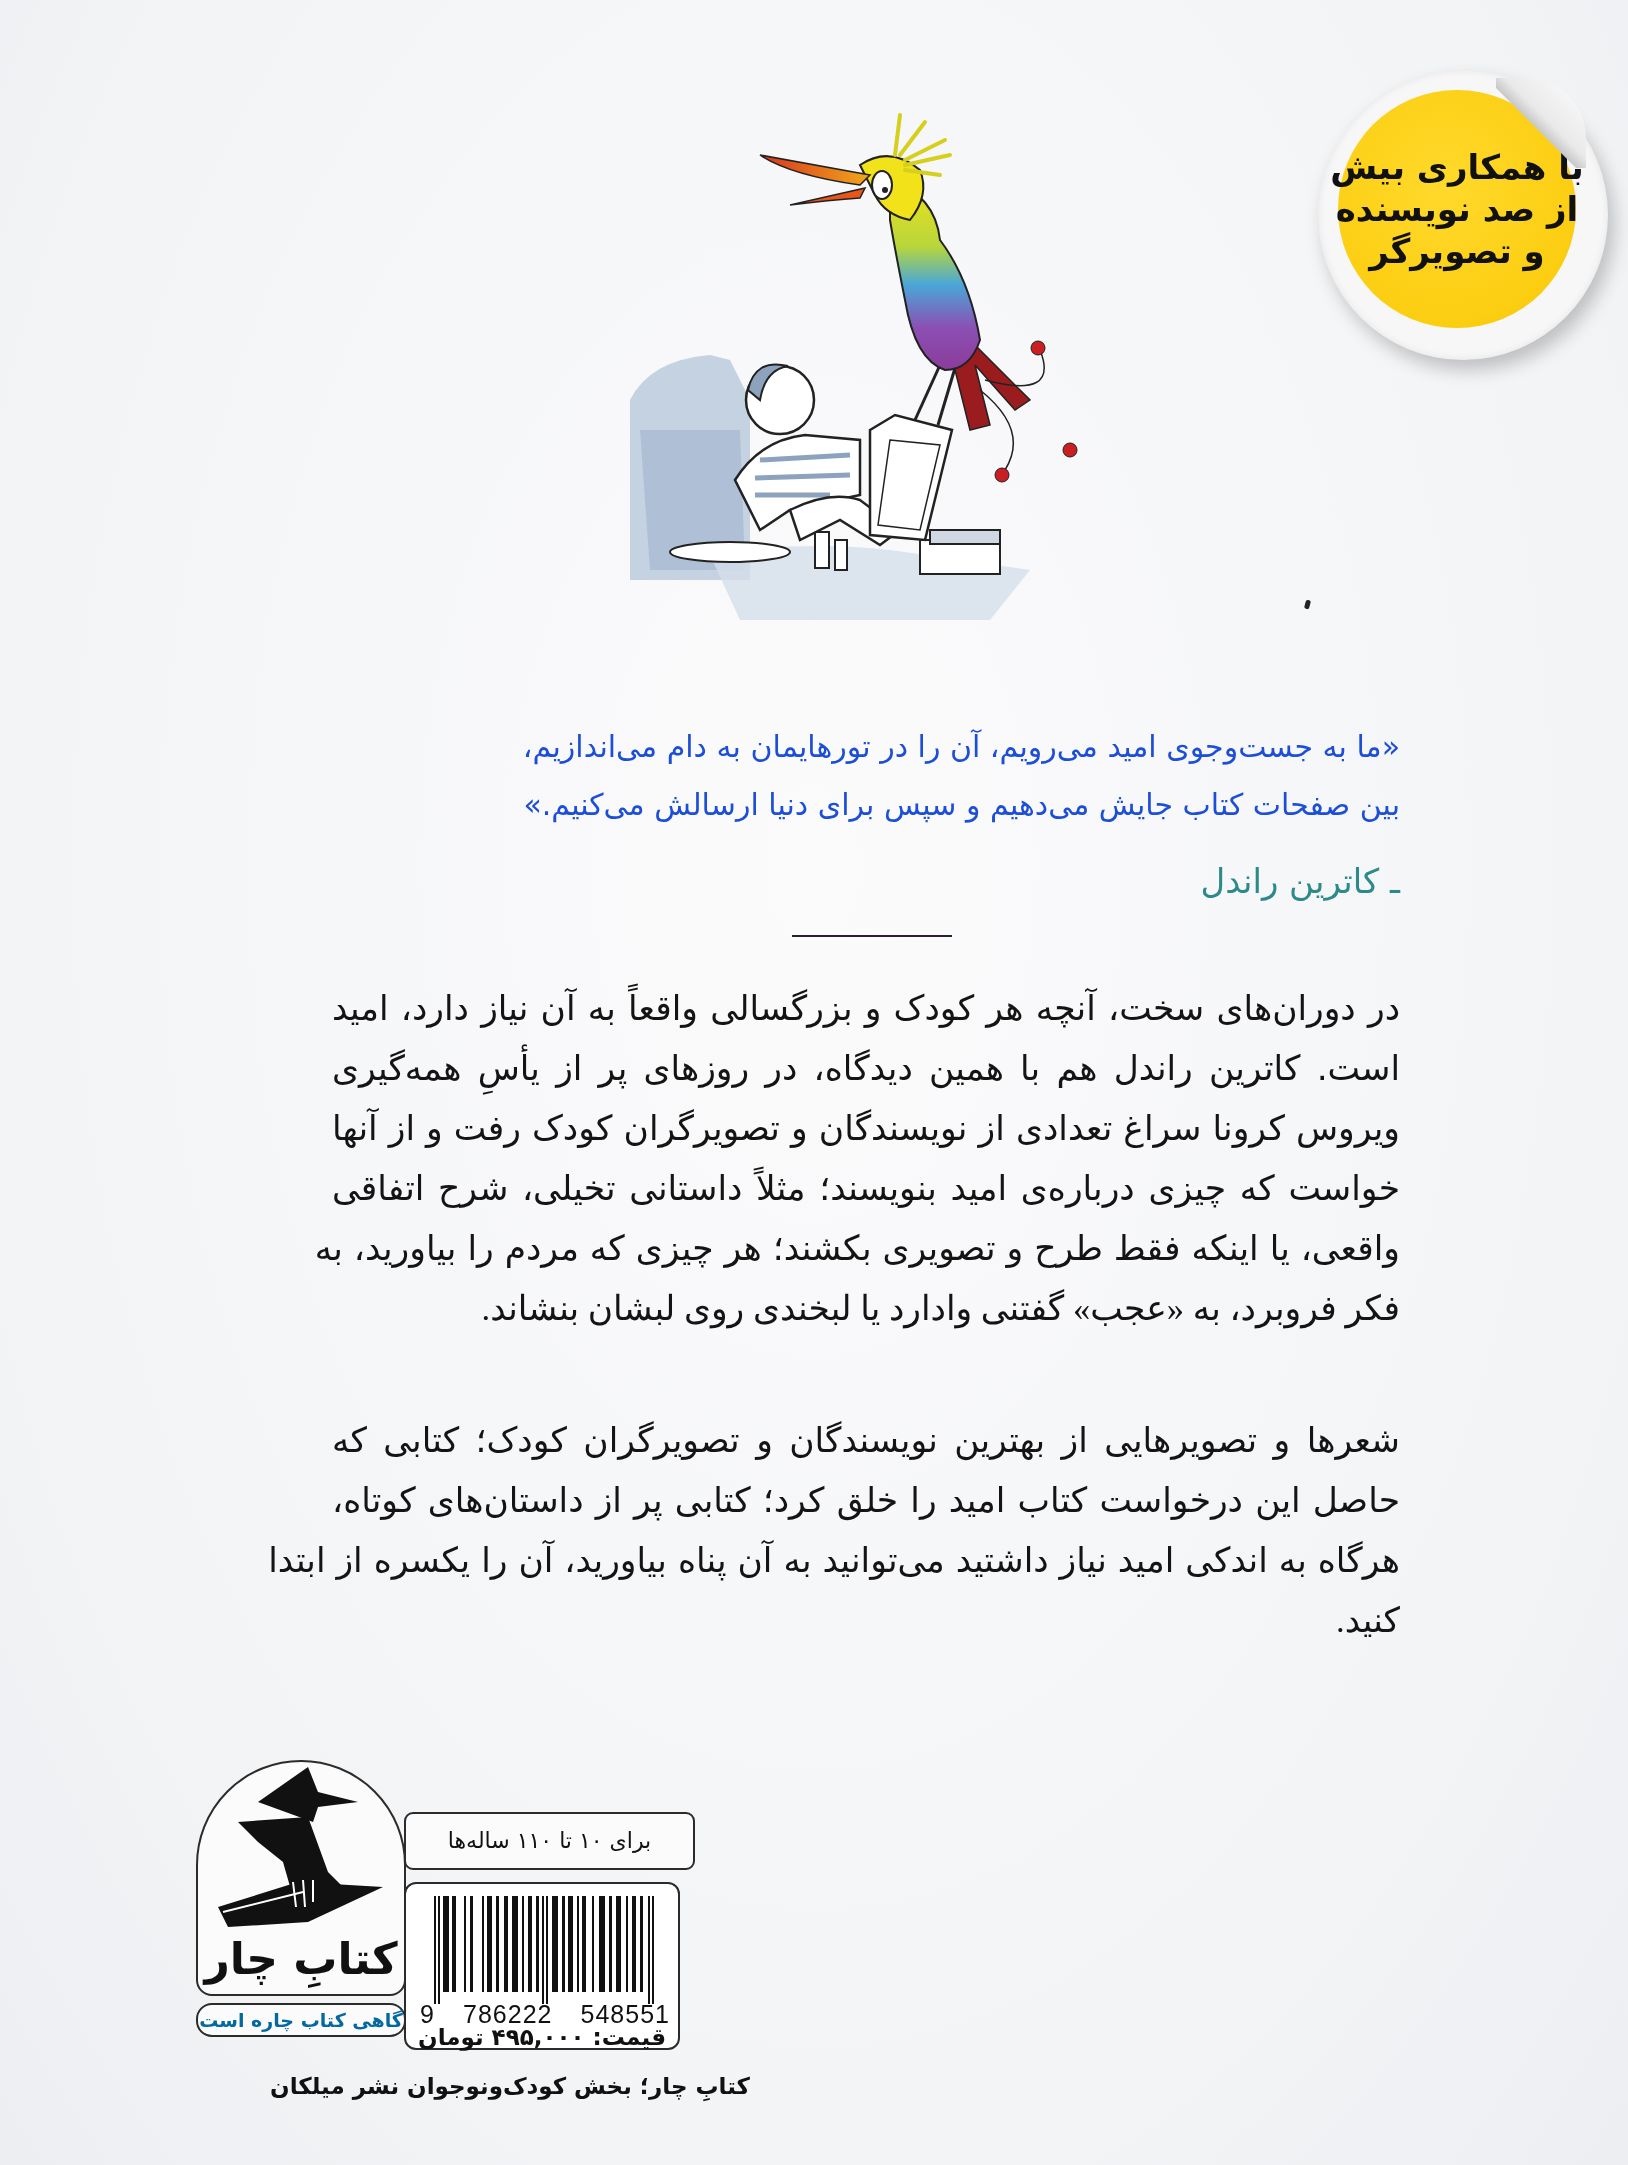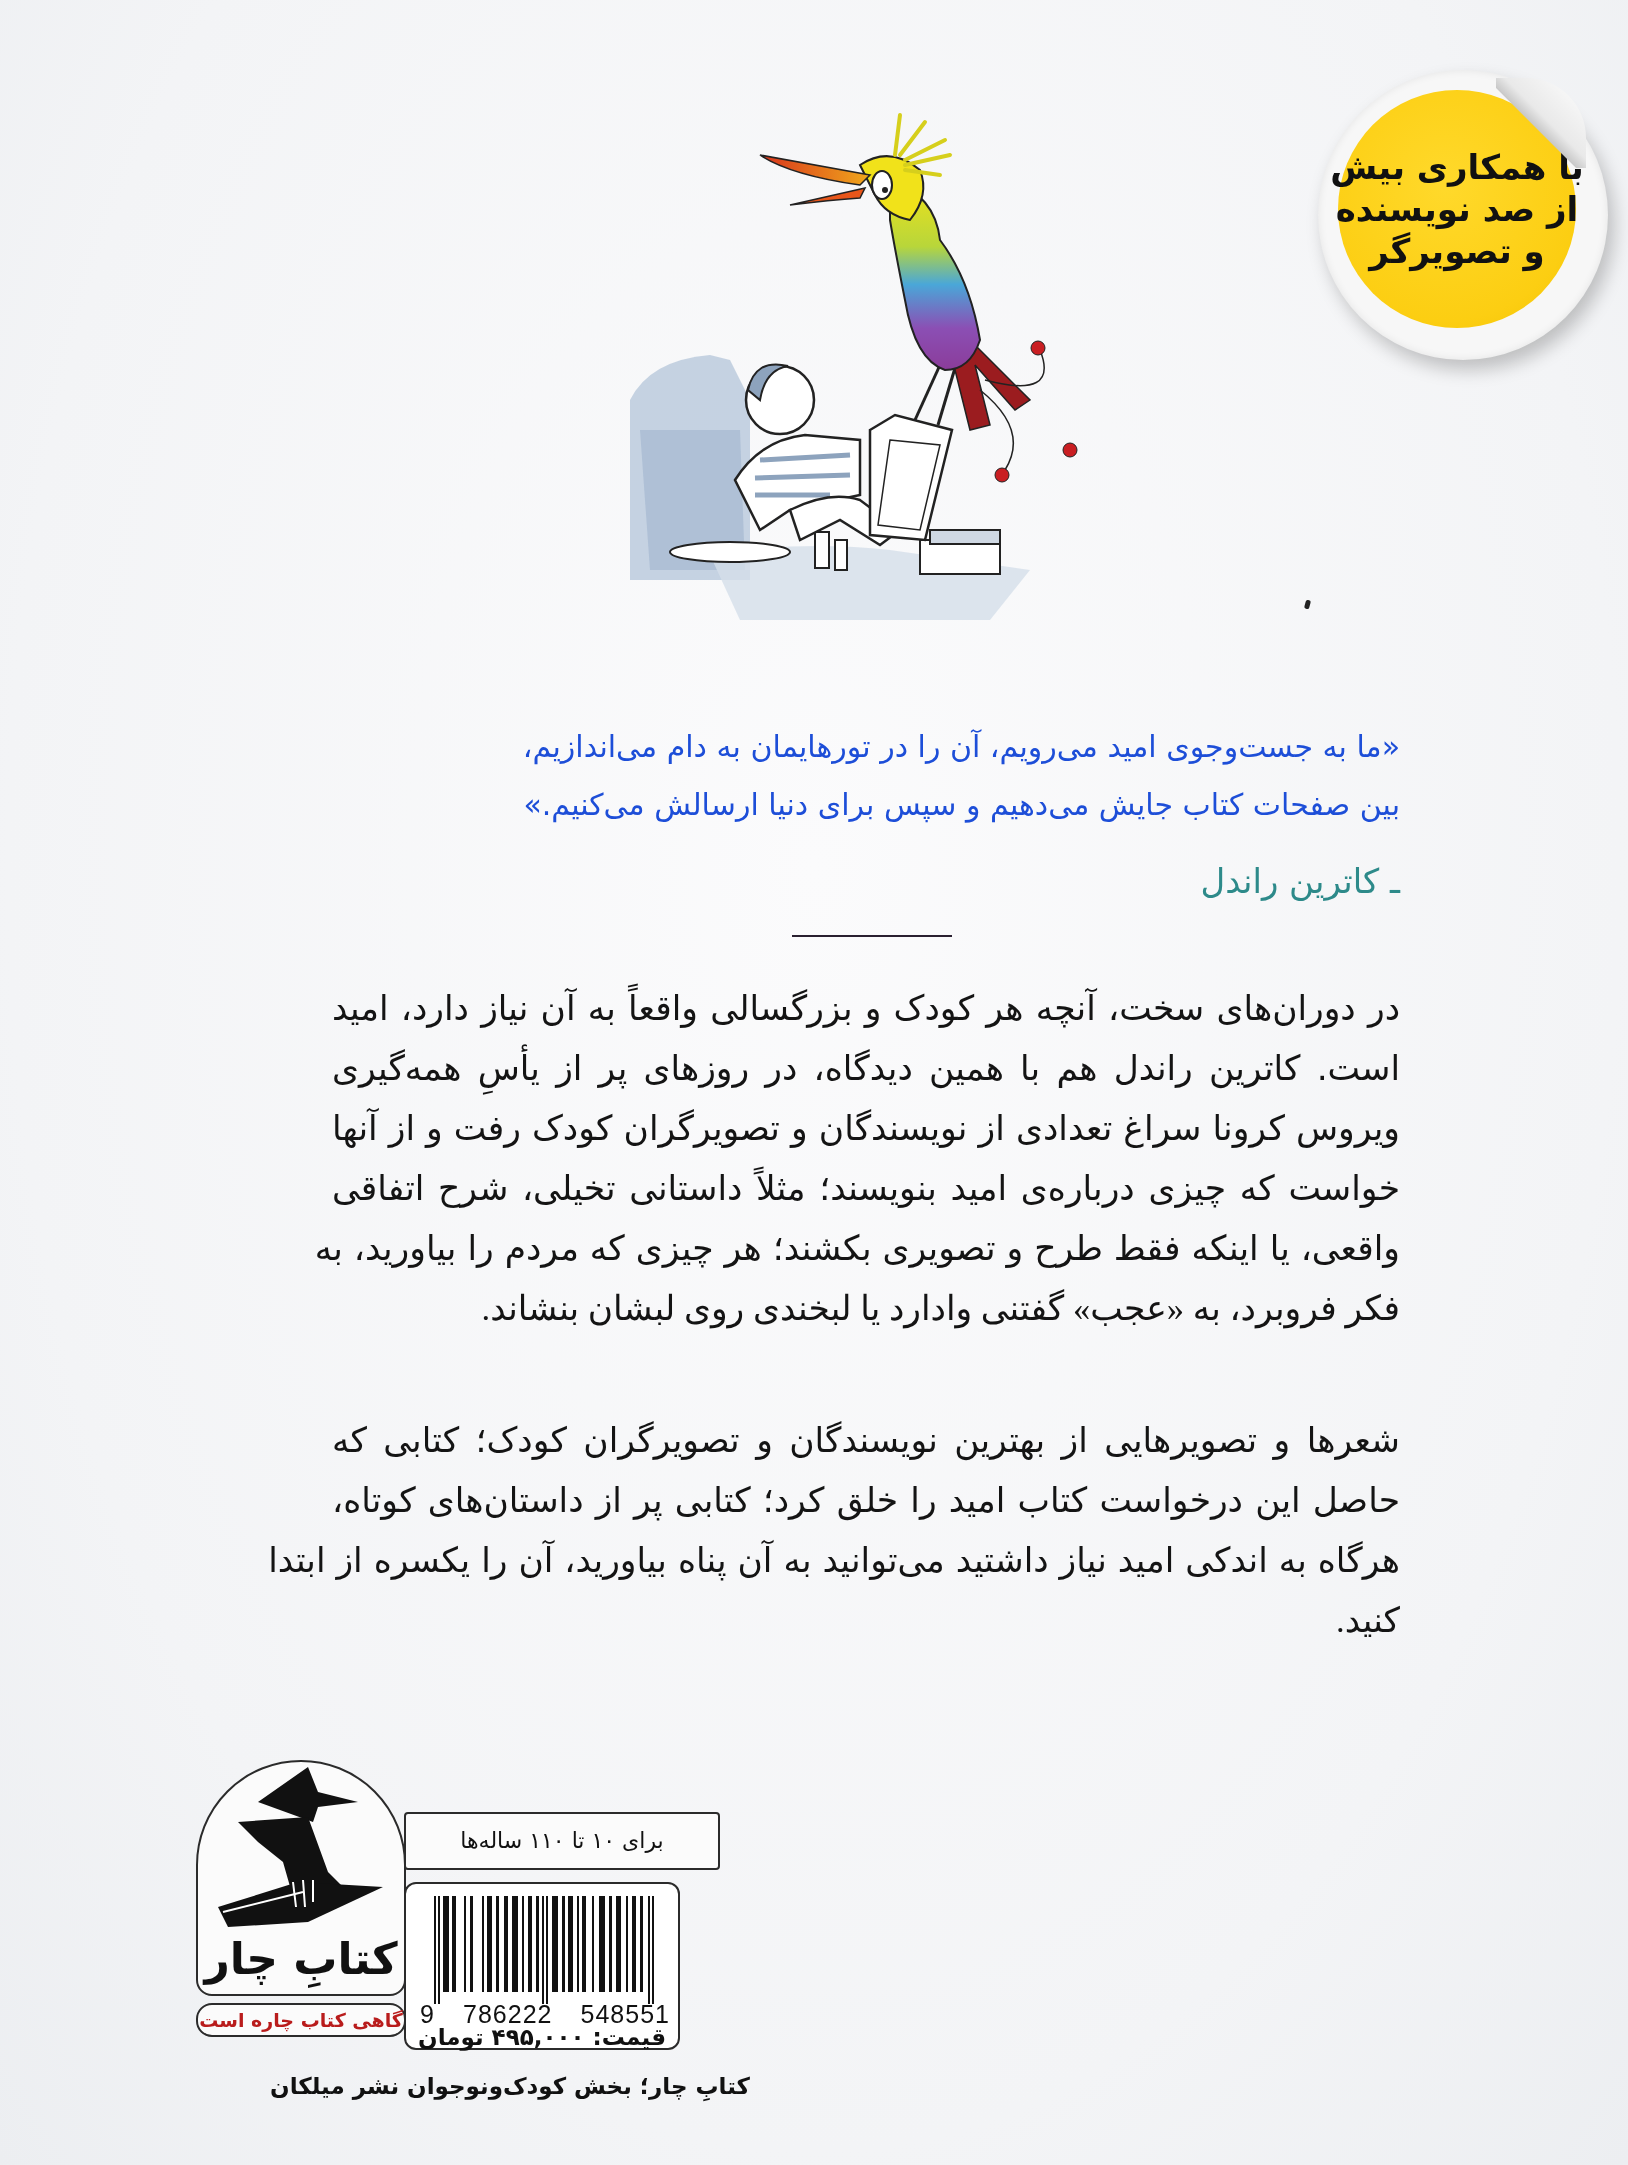--- a/index.html
+++ b/index.html
@@ -77,27 +77,27 @@
       border: 2px solid #2b2b2b; border-radius: 105px 105px 16px 16px;
       background: #fbfbfb;
     }
     .logo-name {
       position: absolute; left: 0; right: 0; bottom: 10px;
       text-align: center; font-weight: bold; font-size: 44px; color: #111;
     }
     .logo-tag {
       position: absolute; left: 196px; top: 2003px; width: 210px; height: 34px;
       border: 2px solid #2b2b2b; border-radius: 16px; background: #fbfbfb;
-      font-weight: bold; font-size: 19px; line-height: 30px; text-align: center; color: #b91c1c;
+      font-weight: bold; font-size: 19px; line-height: 30px; text-align: center; color: #0369a1;
     }
 
     
     .age-box {
-      position: absolute; left: 404px; top: 1812px; width: 316px; height: 58px;
-      border: 2px solid #2b2b2b; border-radius: 4px; background: #fbfbfb;
+      position: absolute; left: 404px; top: 1812px; width: 291px; height: 58px;
+      border: 2px solid #2b2b2b; border-radius: 9px; background: #fbfbfb;
       font-size: 22px; line-height: 54px; text-align: center; color: #111;
     }
 
     
     .barcode-box {
       position: absolute; left: 404px; top: 1882px; width: 276px; height: 168px;
       border: 2px solid #2b2b2b; border-radius: 12px; background: #fff;
     }
     .barcode-bars { position: absolute; left: 28px; top: 12px; width: 230px; height: 108px; }
     .barcode-digits {

